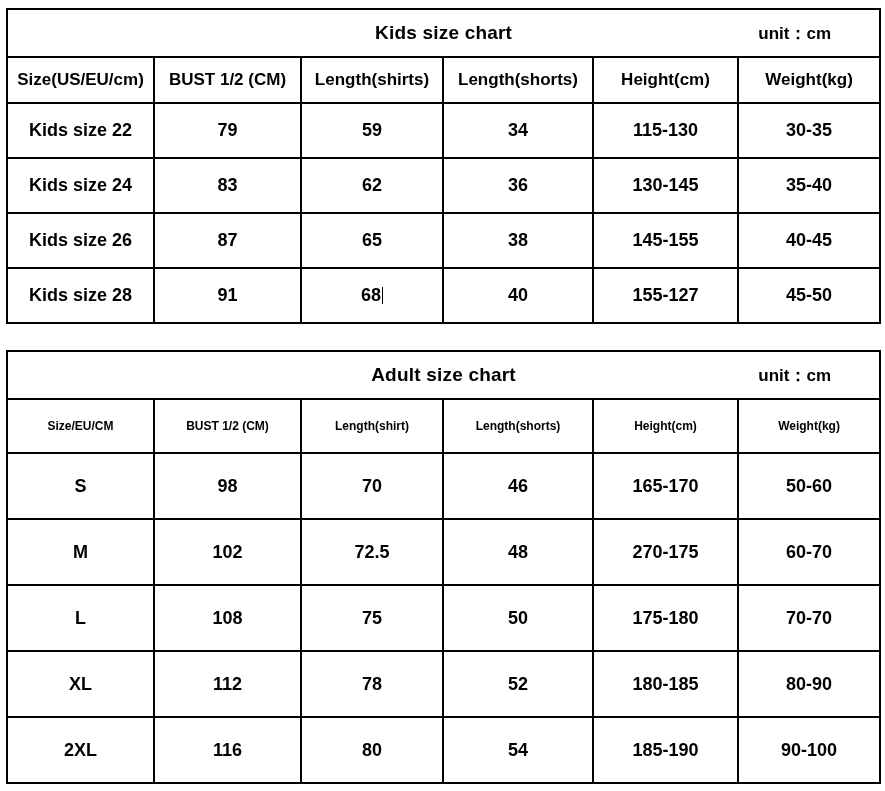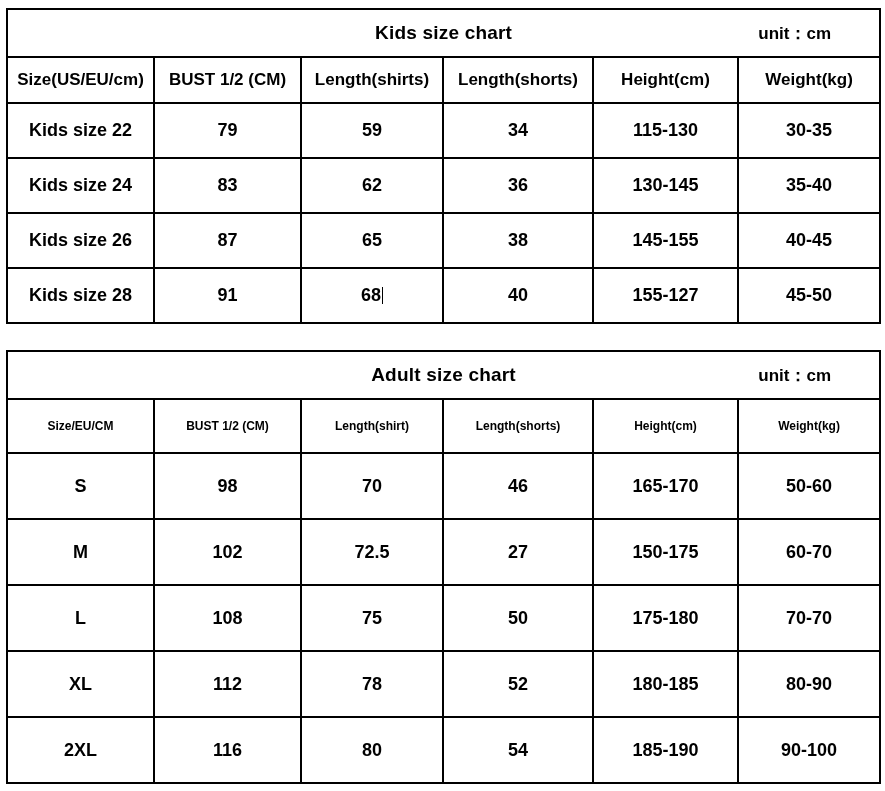--- a/index.html
+++ b/index.html
@@ -197,22 +197,22 @@
         <td>98</td>
         <td>70</td>
         <td>46</td>
         <td>165-170</td>
         <td>50-60</td>
       </tr>
       <tr class="data-row">
         <td class="firstcol">M</td>
         <td>102</td>
         <td>72.5</td>
-        <td>27</td>
-        <td>150-175</td>
+        <td>48</td>
+        <td>270-175</td>
         <td>60-70</td>
       </tr>
       <tr class="data-row">
         <td class="firstcol">L</td>
         <td>108</td>
         <td>75</td>
         <td>50</td>
         <td>175-180</td>
         <td>70-70</td>
       </tr>

